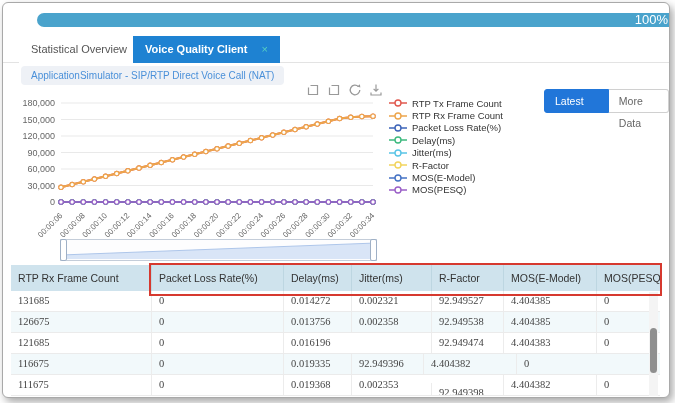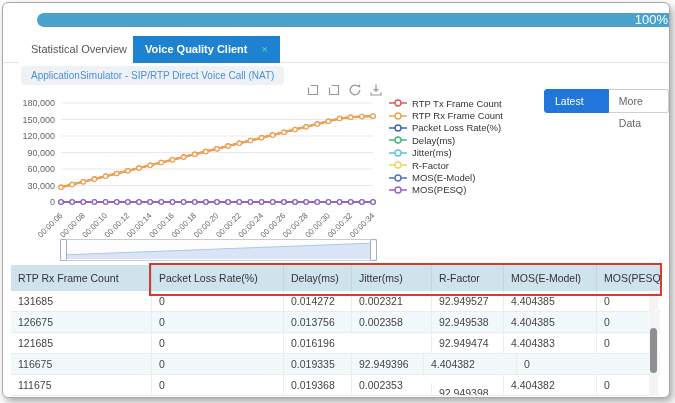--- a/index.html
+++ b/index.html
@@ -46,21 +46,21 @@
   .slider svg { display:block; }
   .slider-handle { position:absolute; top:-1px; width:7px; height:22px; background:#fff; border:1px solid #9fb0c6; border-radius:2px; cursor:ew-resize; }
   .slider-handle.left { left:-1px; } .slider-handle.right { right:-1px; }
   
   .table { position:absolute; left:8px; top:262px; width:649px; }
   .thead { display:flex; background:#cfe3ed; height:26px; }
   .th { font-size:10.5px; color:#333; line-height:26px; padding-left:7px; border-left:1px solid #bdd6e1; overflow:hidden; white-space:nowrap; }
   .th:first-child { border-left:none; }
   .trow { display:flex; height:21px; border-bottom:1px solid #ebebeb; background:#fff; }
   .trow:nth-child(odd) { background:#f2f9fb; }
-  .td { font-size:10.5px; color:#444; line-height:20px; padding-left:7px; border-left:1px solid #ececec; overflow:hidden; white-space:nowrap; }
+  .td { font-size:10.5px; color:#444; line-height:20px; padding-left:7px; border-left:1px solid #ececec; overflow:hidden; white-space:nowrap;font-family:Liberation Serif, serif; }
   .td:first-child { border-left:none; }
   
   .highlight-box { position:absolute; left:146px; top:260px; width:513px; height:33px; border:2px solid #d6392f; z-index:5; pointer-events:none; }
   
   .vscroll { position:absolute; right:11px; top:289px; width:9px; height:104px; background:#f4f4f4; }
   .vscroll-thumb { position:absolute; left:1px; top:36px; width:7px; height:45px; background:#8f8f8f; border-radius:4px; cursor:pointer; }
 </style>
 </head>
 <body>
 

